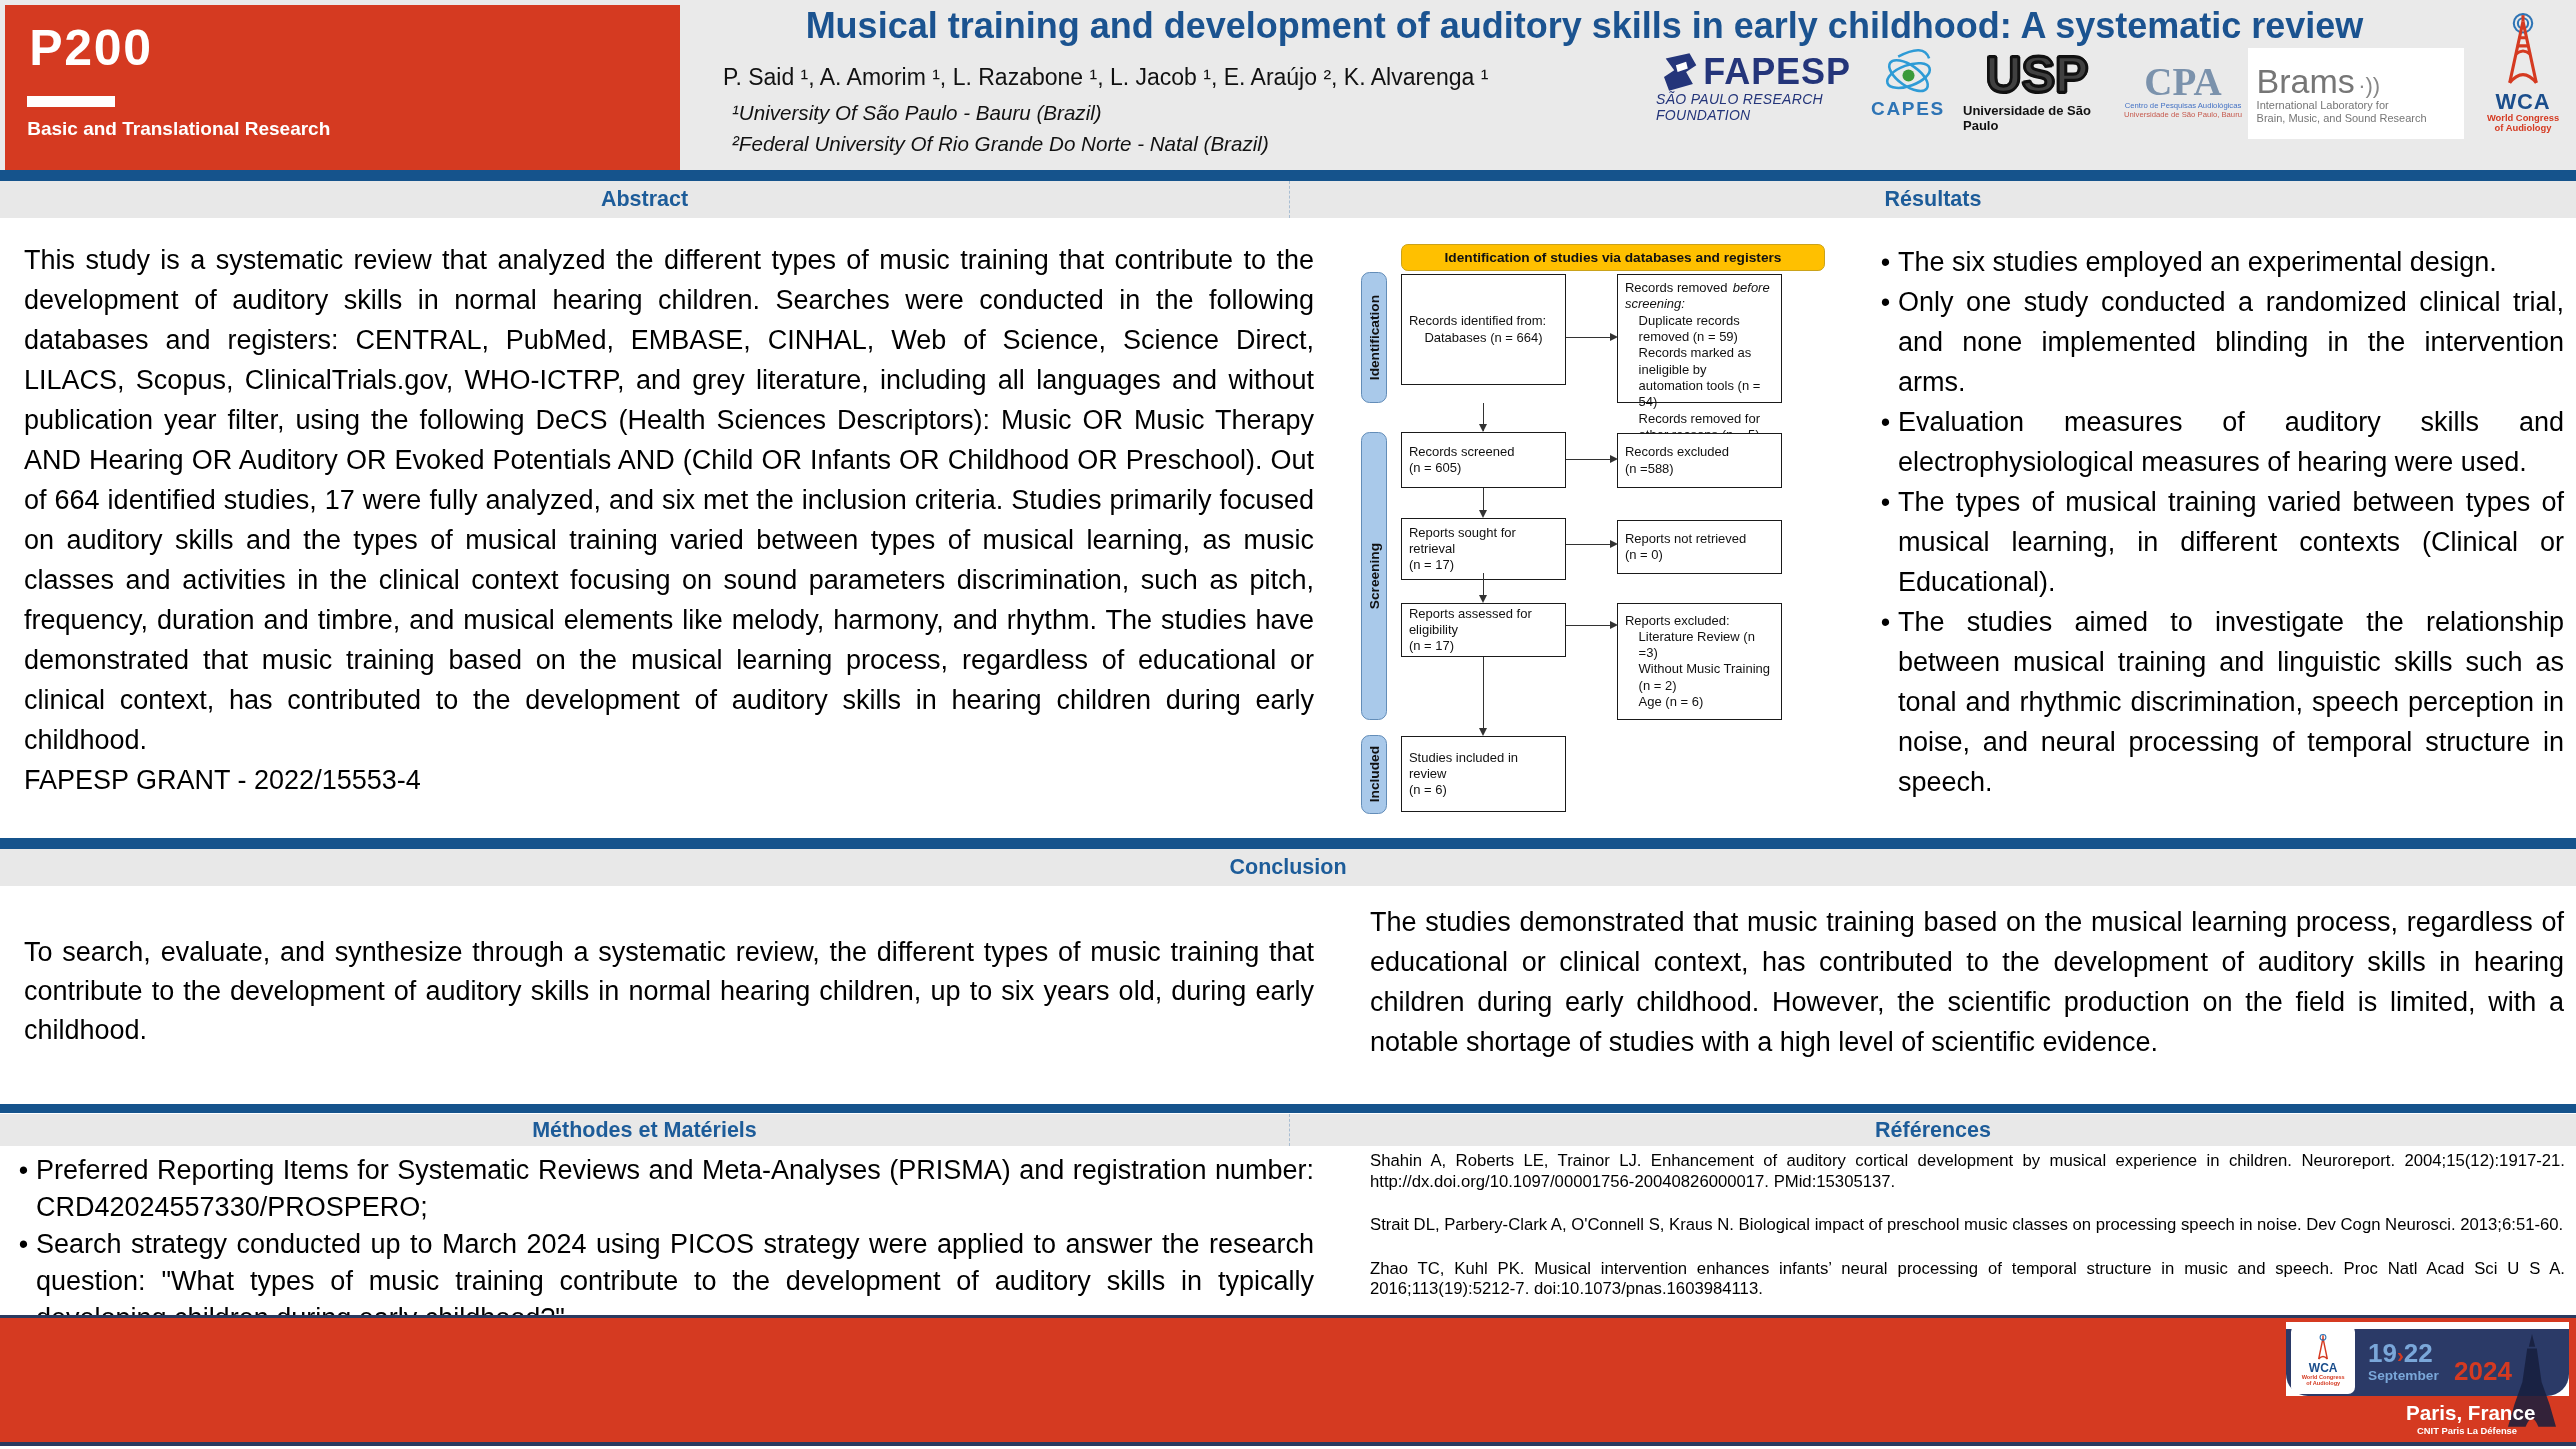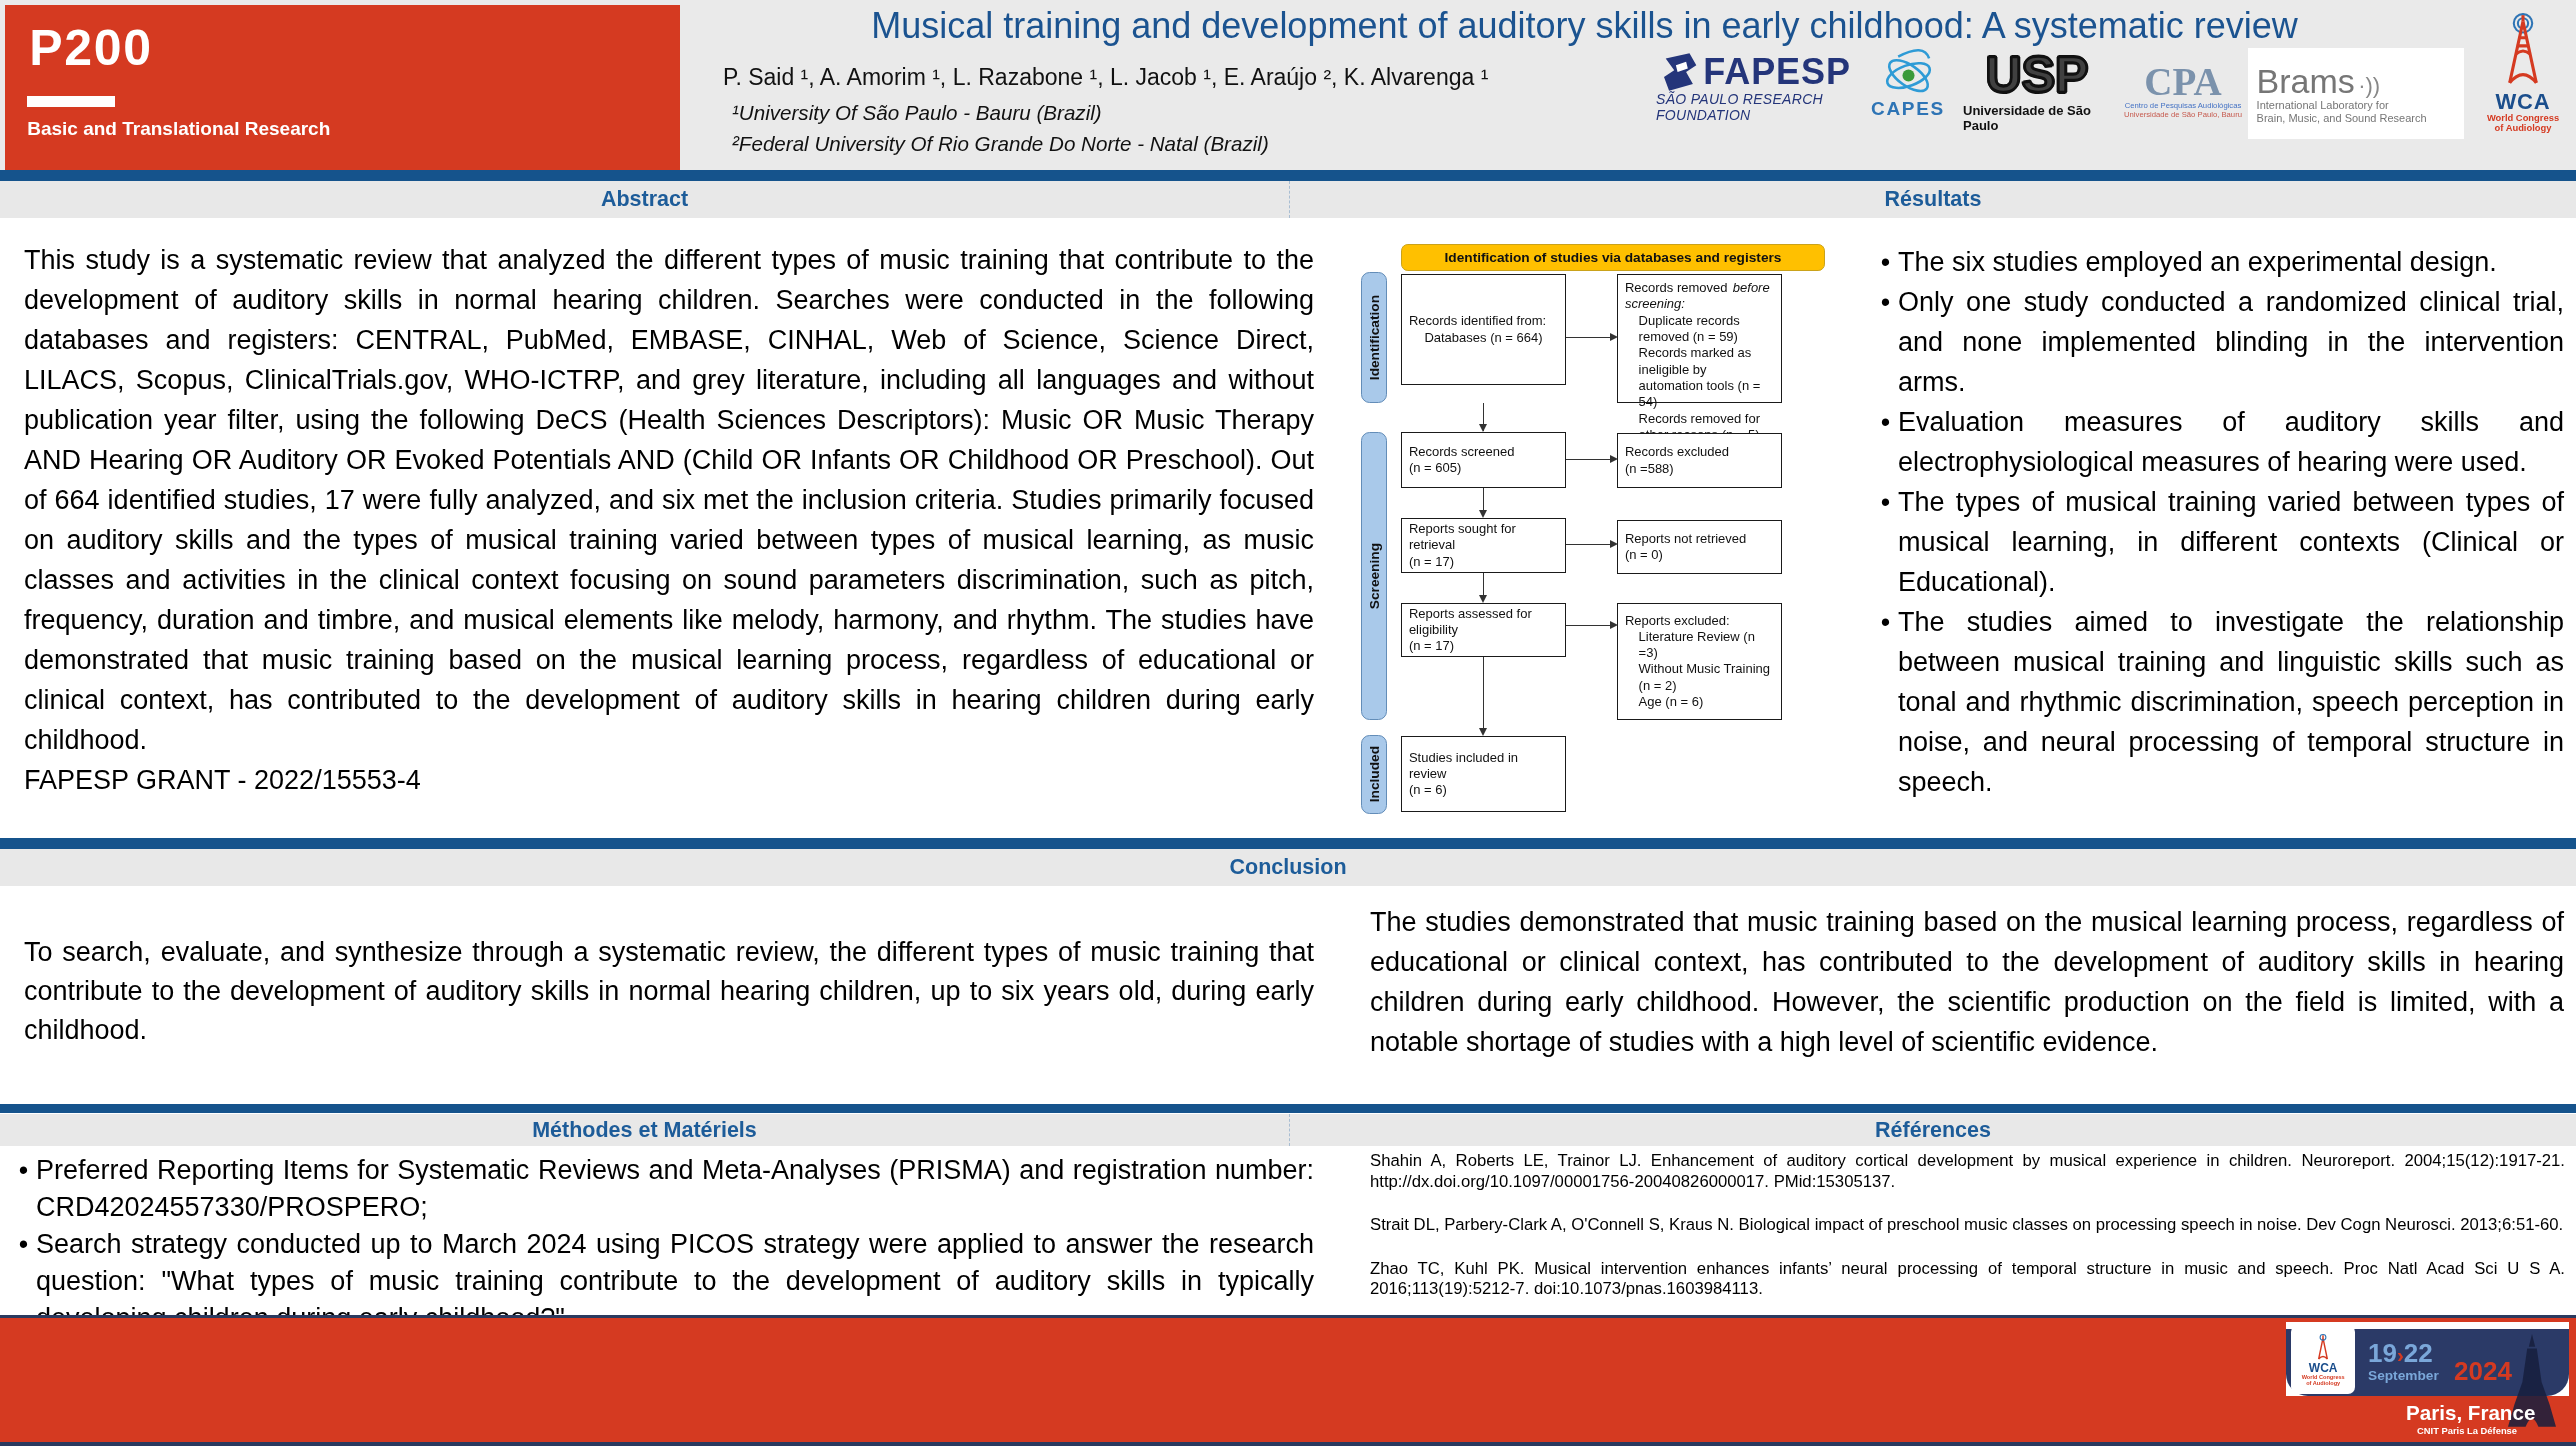--- a/index.html
+++ b/index.html
@@ -6,21 +6,21 @@
   body{font-family:"Liberation Sans", sans-serif;}
   .poster{position:relative;width:2576px;height:1449px;background:#ffffff;overflow:hidden;}
   .abs{position:absolute;}
 
   
   .hdr{left:0;top:0;width:2576px;height:170px;background:#eaeaea;}
   .codebox{left:5.2px;top:5.2px;width:675px;height:187px;background:#d53a21;}
   .code{left:24px;top:13.7px;font-size:50px;font-weight:bold;color:#fff;letter-spacing:1.7px;}
   .codebar{left:22px;top:91px;width:88px;height:11px;background:#fff;}
   .track{left:22px;top:113px;font-size:19px;font-weight:bold;color:#fff;}
-  .ptitle{left:696px;top:5.2px;width:1777px;text-align:center;font-size:36px;font-weight:normal;color:#1b5390;}
+  .ptitle{left:696px;top:5.2px;width:1777px;text-align:center;font-size:36px;font-weight:bold;color:#1b5390;}
   .authors{left:723px;top:64px;font-size:23px;color:#111;}
   .aff{font-size:20.6px;font-style:italic;color:#111;}
 
   
   .logo{display:flex;flex-direction:column;align-items:center;justify-content:center;}
   .fapesp-word{font-size:36px;font-weight:800;color:#24357a;letter-spacing:0.9px;line-height:38px;}
   .fapesp-sub{font-size:14px;font-style:italic;color:#24357a;letter-spacing:0.3px;}
   .capes-word{font-size:19px;font-weight:800;color:#2e74b5;letter-spacing:1.7px;}
   .usp-word{font-size:50px;font-weight:800;color:#404040;-webkit-text-stroke:2.6px #111;line-height:50px;
             text-shadow:1.7px 0 #111,-1.7px 0 #111,0 1.7px #111,0 -1.7px #111;}
@@ -222,21 +222,21 @@
 
     <div class="abs pbox vcenter" style="left:43px;top:195px;width:165px;height:56px;">
       <span>Records screened</span>
         <span>(n = 605)</span>
     </div>
     <div class="abs pbox vcenter" style="left:259px;top:196px;width:165px;height:55px;">
       <span>Records excluded</span>
         <span>(n =588)</span>
     </div>
 
-    <div class="abs pbox vcenter" style="left:43px;top:281px;width:165px;height:55px;">
+    <div class="abs pbox vcenter" style="left:43px;top:281px;width:165px;height:62px;">
       <span>Reports sought for retrieval</span>
         <span>(n = 17)</span>
     </div>
     <div class="abs pbox vcenter" style="left:259px;top:283px;width:165px;height:54px;">
       <span>Reports not retrieved</span>
         <span>(n = 0)</span>
     </div>
 
     <div class="abs pbox vcenter" style="left:43px;top:366px;width:165px;height:54px;">
       <span>Reports assessed for eligibility</span>

